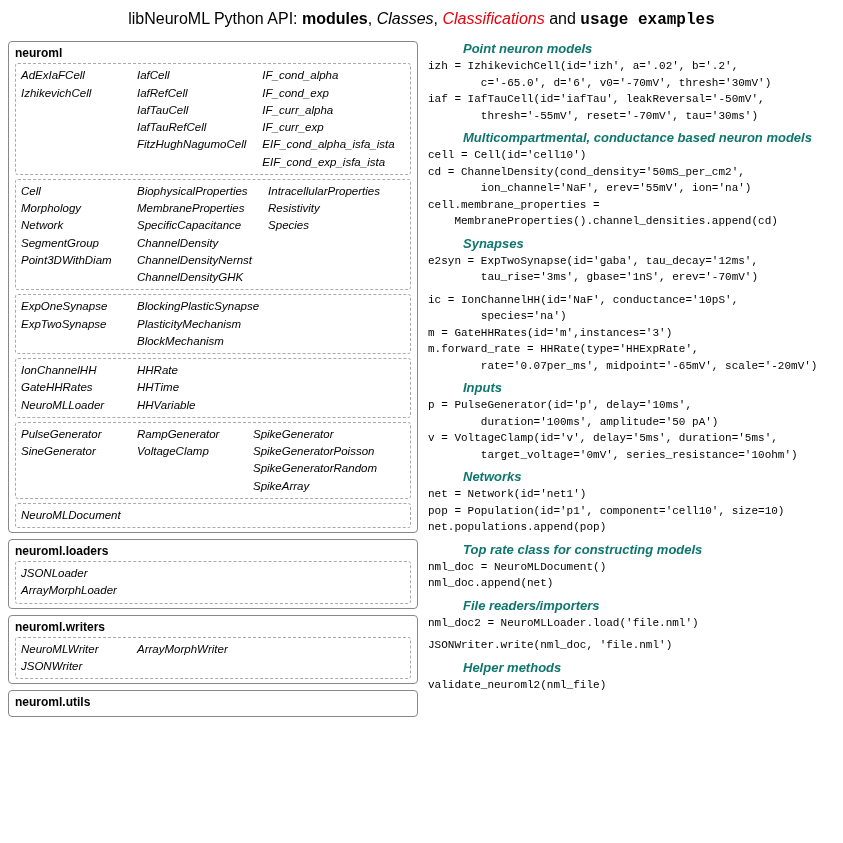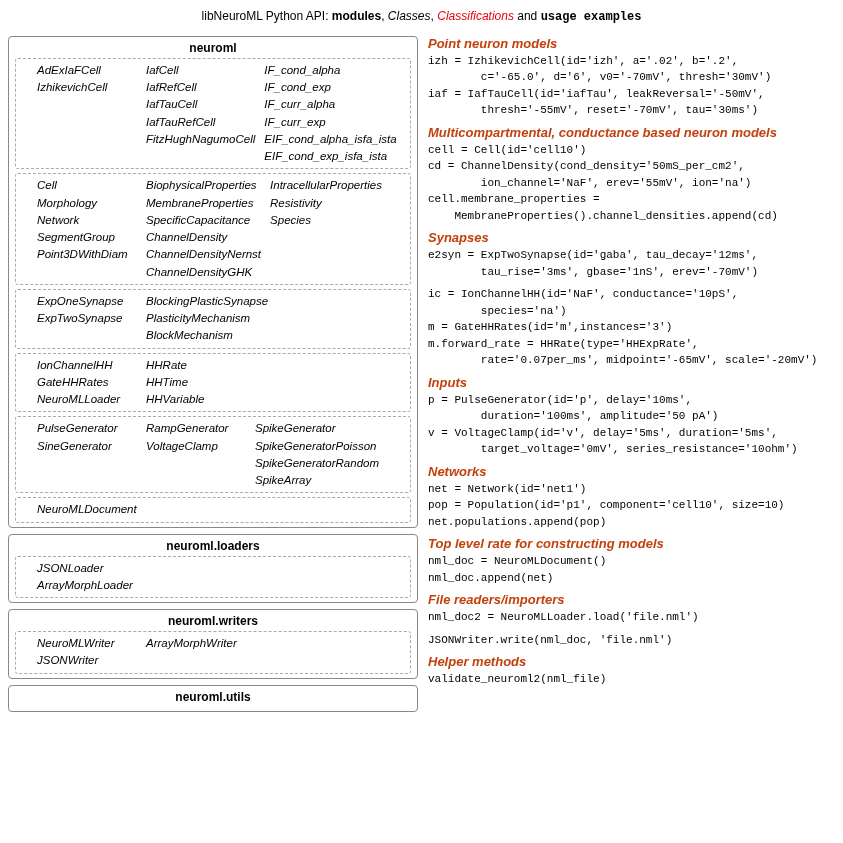--- a/index.html
+++ b/index.html
@@ -7,21 +7,21 @@
       font-family: Arial, sans-serif;
       font-size: 12px;
       background: #fff;
       color: #000;
       width: 843px;
       min-height: 843px;
       padding: 8px;
     }
     .page-title {
       text-align: center;
-      font-size: 12px;
+      font-size: 16px;
       margin-bottom: 10px;
       line-height: 1.4;
     }
     .page-title .bold { font-weight: bold; }
     .page-title .italic { font-style: italic; }
     .page-title .italic-red { font-style: italic; color: #e8000d; }
     .page-title .mono-bold { font-family: 'Courier New', monospace; font-weight: bold; }
 
     .main-layout {
       display: flex;
@@ -37,56 +37,55 @@
     .module-box {
       border: 1px solid #888;
       border-radius: 4px;
       margin-bottom: 6px;
       padding: 4px 6px;
     }
     .module-title {
       font-weight: bold;
       font-size: 12px;
       margin-bottom: 3px;
-      text-align: center;
     }
     .sub-box {
       border: 1px dashed #aaa;
       border-radius: 3px;
       padding: 3px 5px;
       margin-bottom: 4px;
     }
     .sub-box:last-child { margin-bottom: 0; }
     .sub-box-row {
       display: flex;
-      gap: 9px;
-      margin-left: 16px;
+      gap: 16px;
     }
     .sub-col {
       min-width: 100px;
     }
     .sub-col .item {
       font-style: italic;
       font-size: 11.5px;
       line-height: 1.5;
       display: block;
     }
 
     
     .right-col {
       flex: 1;
     }
 
     .section-header {
-      color: #c2410c;
+      color: #0f766e;
       font-style: italic;
       font-size: 13px;
       font-weight: bold;
       margin-top: 6px;
       margin-bottom: 2px;
+      margin-left: 35px;
     }
     .section-header:first-child { margin-top: 0; }
 
     .code-block {
       font-family: Liberation Mono, monospace;
       font-size: 11px;
       line-height: 1.5;
       white-space: pre;
       margin-bottom: 6px;
     }
@@ -274,21 +273,21 @@
     <div class="code-block">p = PulseGenerator(id='p', delay='10ms',
         duration='100ms', amplitude='50 pA')
 v = VoltageClamp(id='v', delay='5ms', duration='5ms',
         target_voltage='0mV', series_resistance='10ohm')</div>
 
     <div class="section-header">Networks</div>
     <div class="code-block">net = Network(id='net1')
 pop = Population(id='p1', component='cell10', size=10)
 net.populations.append(pop)</div>
 
-    <div class="section-header">Top level rate for constructing models</div>
+    <div class="section-header">Top rate class for constructing models</div>
     <div class="code-block">nml_doc = NeuroMLDocument()
 nml_doc.append(net)</div>
 
     <div class="section-header">File readers/importers</div>
     <div class="code-block">nml_doc2 = NeuroMLLoader.load('file.nml')</div>
 
     <div class="code-block">JSONWriter.write(nml_doc, 'file.nml')</div>
 
     <div class="section-header">Helper methods</div>
     <div class="code-block">validate_neuroml2(nml_file)</div>

